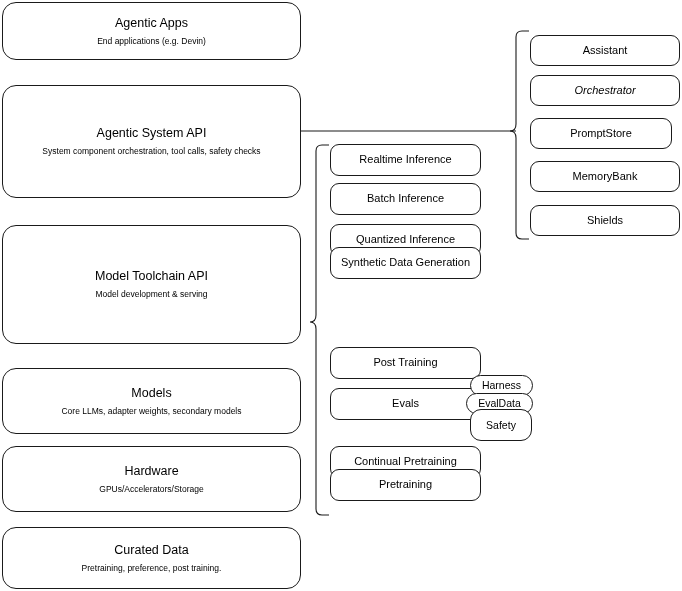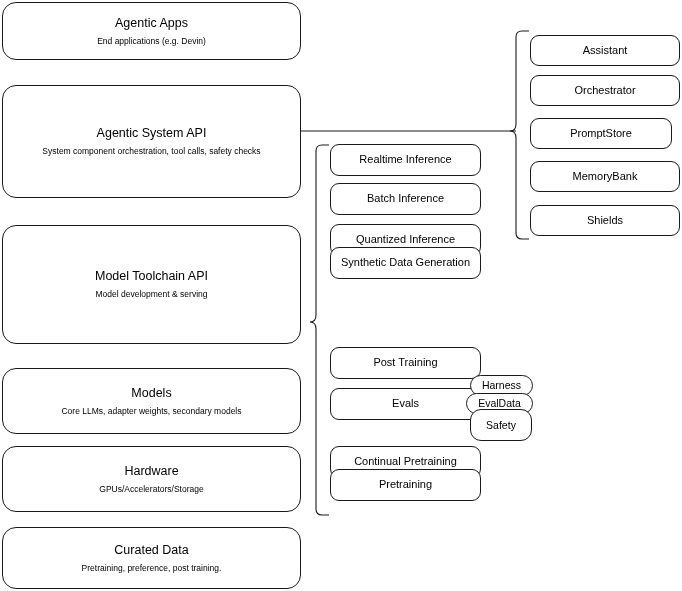--- a/index.html
+++ b/index.html
@@ -173,21 +173,21 @@
   </div>
 
   <div class="pill" style="left:470px; top:409px; width:62px; height:32px;">
     <span class="pill-label">Safety</span>
   </div>
 
   <div class="node-box" style="left:530px; top:35px; width:150px; height:31px;">
     <span class="node-label">Assistant</span>
   </div>
 
-  <div class="node-box" style="left:530px; top:75px; width:150px; height:31px;">
+  <div class="node-box" style="left:530px; top:75px; width:150px; height:31px;font-style:italic;">
     <span class="node-label">Orchestrator</span>
   </div>
 
   <div class="node-box" style="left:530px; top:118px; width:142px; height:31px;">
     <span class="node-label">PromptStore</span>
   </div>
 
   <div class="node-box" style="left:530px; top:161px; width:150px; height:31px;">
     <span class="node-label">MemoryBank</span>
   </div>

